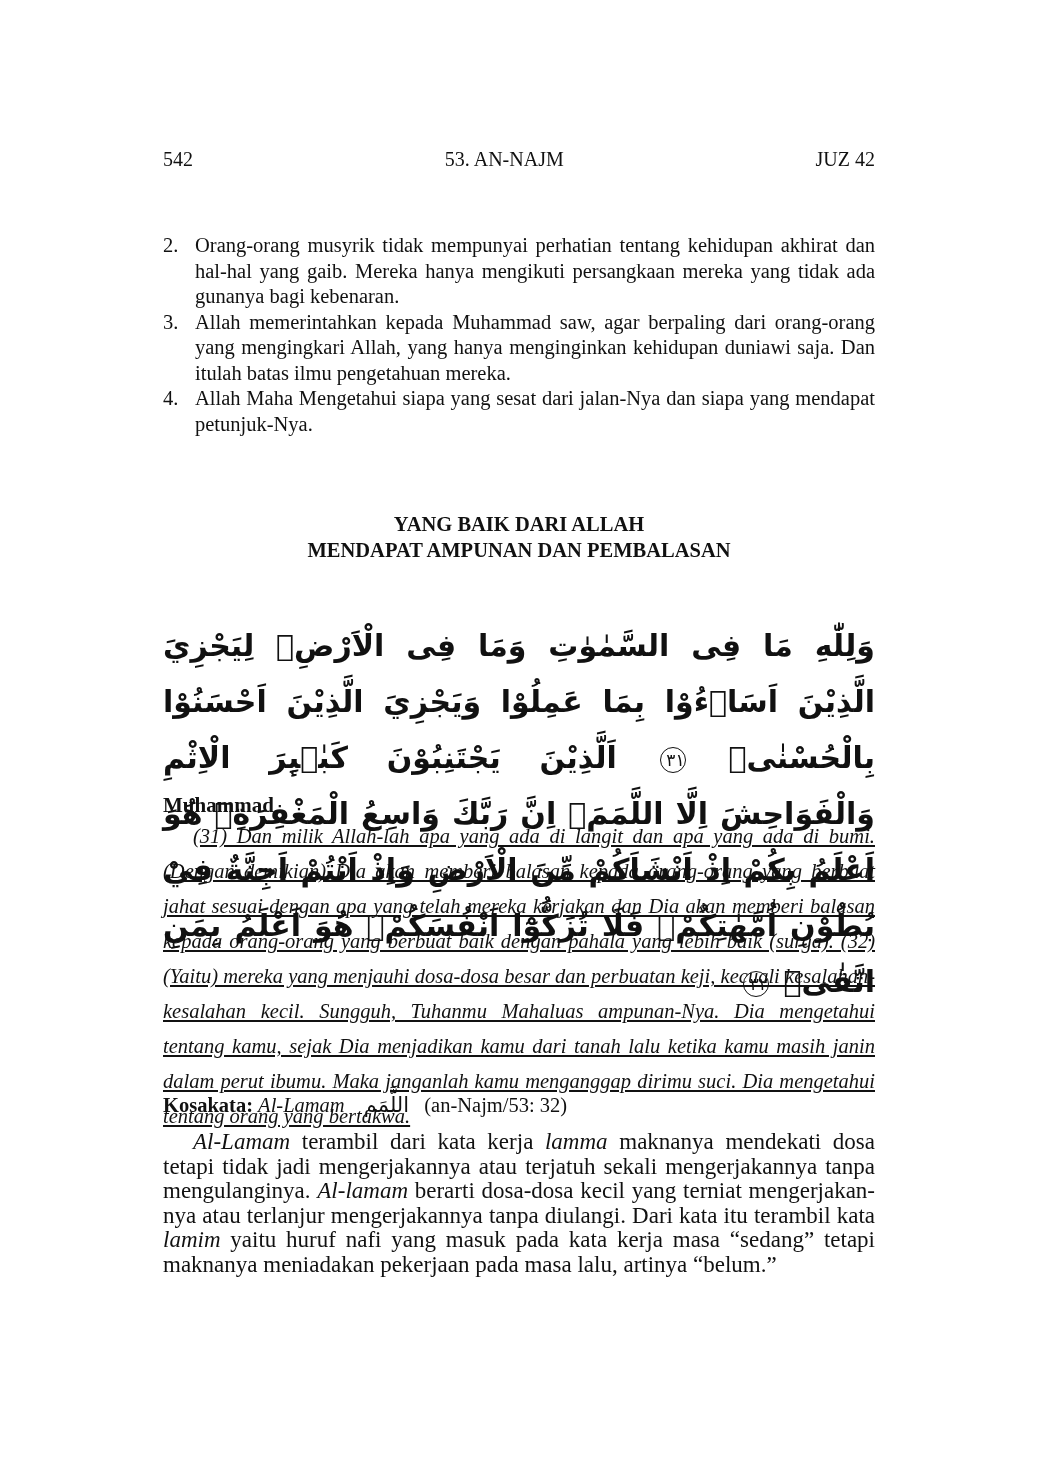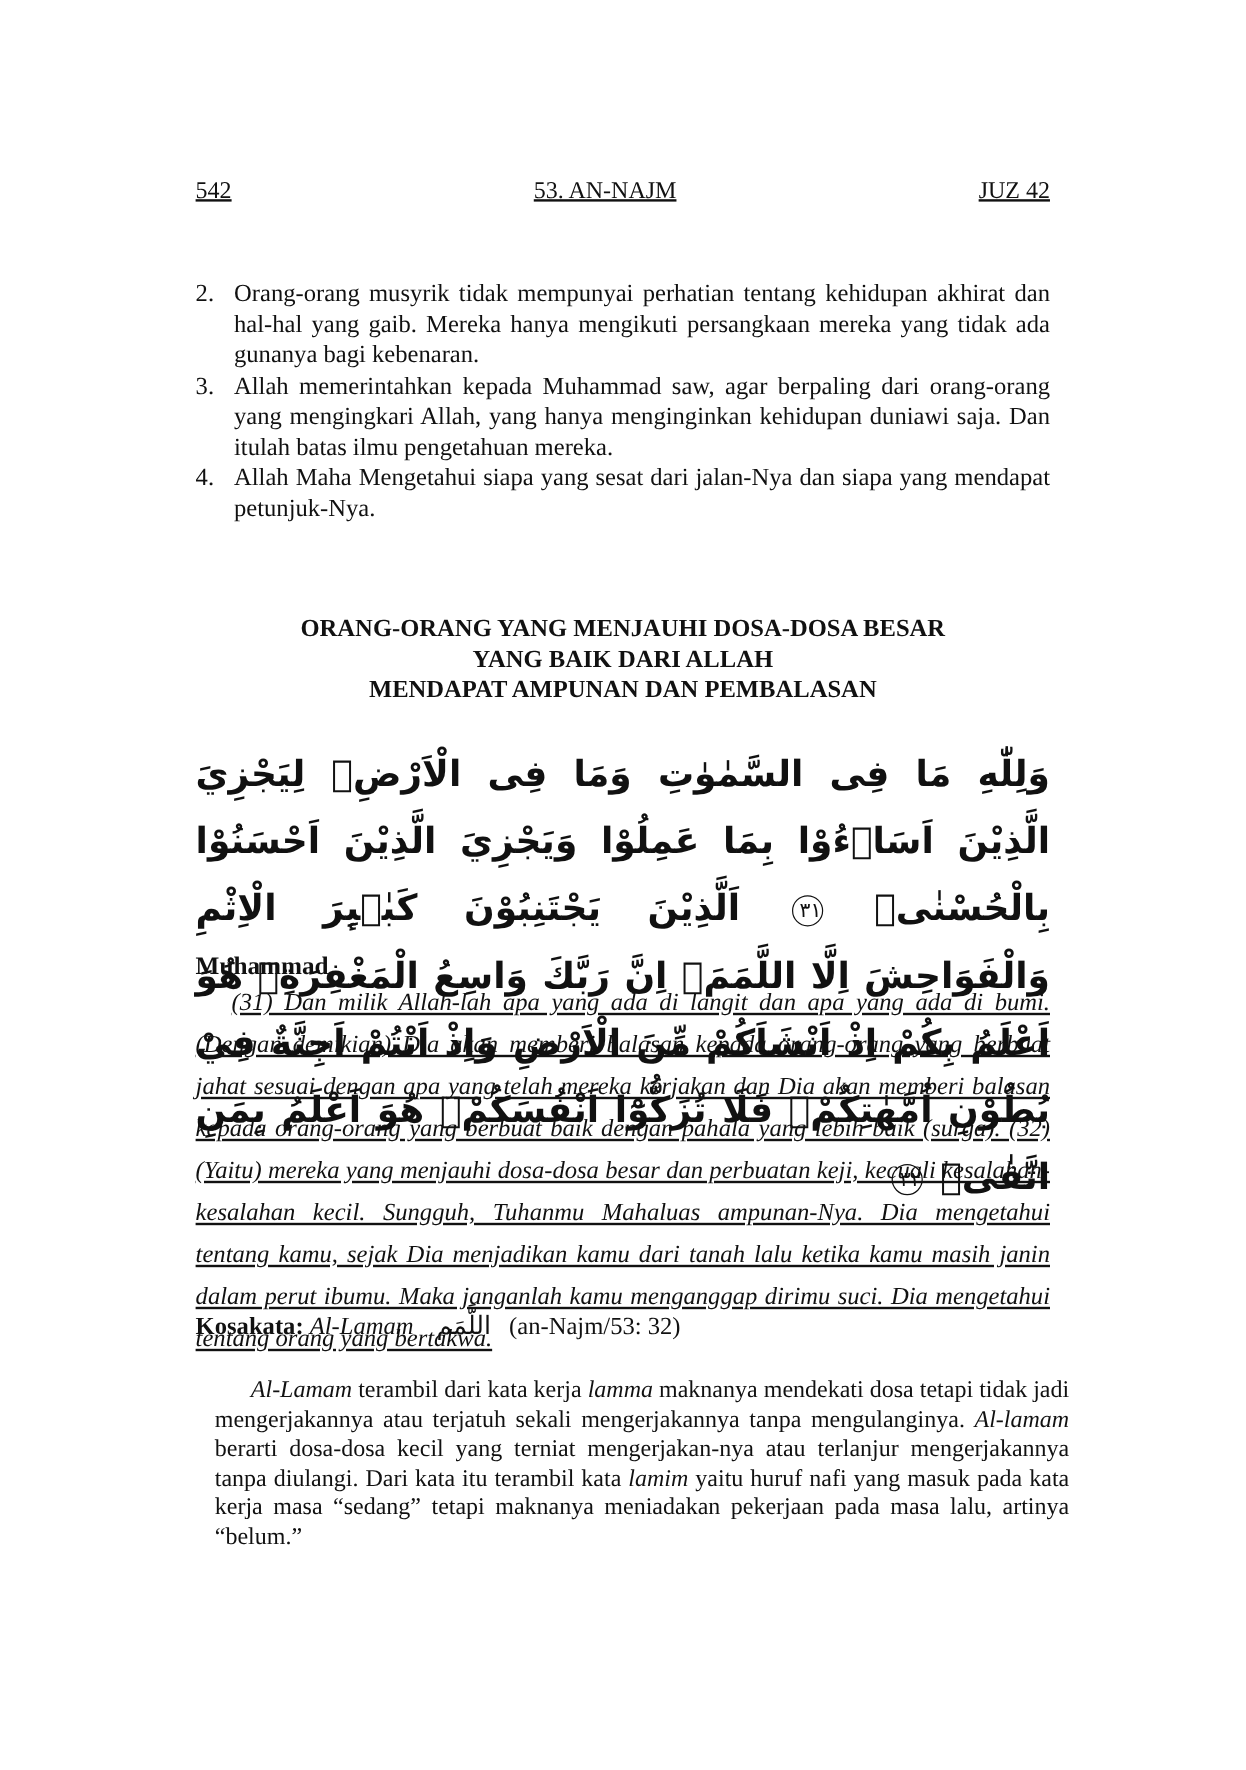--- a/index.html
+++ b/index.html
@@ -1,43 +1,43 @@
 <!DOCTYPE html>
 <html><head>
 <meta charset="utf-8">
 <style>
   html, body { margin: 0; padding: 0; background: #ffffff; }
   body { width: 1038px; height: 1475px; position: relative; overflow: hidden;
          font-family: "Liberation Serif", "DejaVu Serif", serif; color: #111; }
   .page { position: absolute; left: 163px; top: 0; width: 712px; }
   .running-header { position: absolute; top: 146px; left: 0; width: 712px; height: 26px;
          font-size: 20px; display: flex; justify-content: space-between; align-items: center; }
-  .running-header span { display: inline-block; text-decoration: underline; }
+  .running-header span { display: inline-block; }
   .list { position: absolute; top: 233px; left: 0; width: 712px; margin: 0; padding: 0; list-style: none;
           font-size: 20.5px; line-height: 25.5px; }
   .list li { position: relative; padding-left: 32px; text-align: justify; }
   .list li .num { position: absolute; left: 0; top: 0; }
   .section-title { position: absolute; top: 512px; left: 0; width: 712px; text-align: center;
           font-weight: bold; font-size: 20.5px; line-height: 25.5px; }
   .section-title div { display: block; }
   .arabic { position: absolute; top: 618px; left: 0; width: 712px; direction: rtl; text-align: justify;
           font-family: "DejaVu Sans", sans-serif; font-weight: bold; font-size: 30px; line-height: 56px;
           text-align-last: right; }
   .arabic .ayah-mark { display: inline-block; font-size: 17px; border: 1.5px solid #111; border-radius: 50%;
           width: 24px; height: 24px; line-height: 24px; text-align: center; font-weight: normal; vertical-align: middle;
           margin: 0 4px; }
   .terjemah-heading { position: absolute; top: 793px; left: 0; font-weight: bold; font-size: 21px; }
   .terjemah-body { position: absolute; top: 819px; left: 0; width: 712px; font-style: italic;
           font-size: 20.5px; line-height: 35px; text-align: justify; text-indent: 30px; margin: 0; text-decoration: underline; }
   .kosakata-heading { position: absolute; top: 1093px; left: 0; font-size: 20.5px; white-space: nowrap; }
   .kosakata-heading .label { font-weight: bold; font-family: Liberation Serif, serif; }
   .kosakata-heading .term { font-style: italic; }
   .kosakata-heading .ar { font-family: "DejaVu Sans", sans-serif; font-size: 21px; margin: 0 10px 0 14px; }
-  .kosakata-body { position: absolute; top: 1130px; left: 0; width: 712px; font-size: 20px; line-height: 24.5px;
-          text-align: justify; text-indent: 30px; margin: 16px; }
+  .kosakata-body { position: absolute; top: 1130px; left: 0; width: 712px; font-size: 23px; line-height: 24.5px;
+          text-align: justify; text-indent: 30px; margin: 0; }
   .kosakata-body i { font-style: italic; }
 </style>
 </head>
 <body>
 
 <div class="page">
 
   <div class="running-header">
     <span>542</span>
     <span>53. AN-NAJM</span>
@@ -53,21 +53,20 @@
       <span class="num">3.</span>
       <span>Allah memerintahkan kepada Muhammad saw, agar berpaling dari orang-orang yang mengingkari Allah, yang hanya menginginkan kehidupan duniawi saja. Dan itulah batas ilmu pengetahuan mereka.</span>
     </li>
     <li>
       <span class="num">4.</span>
       <span>Allah Maha Mengetahui siapa yang sesat dari jalan-Nya dan siapa yang mendapat petunjuk-Nya.</span>
     </li>
   </ul>
 
   <div class="section-title">
-    <div>ORANG-ORANG YANG MENJAUHI DOSA-DOSA BESAR</div>
     <div>YANG BAIK DARI ALLAH</div>
     <div>MENDAPAT AMPUNAN DAN PEMBALASAN</div>
   </div>
 
   <div class="arabic" lang="ar">
     <span>وَلِلّٰهِ مَا فِى السَّمٰوٰتِ وَمَا فِى الْاَرْضِۙ لِيَجْزِيَ الَّذِيْنَ اَسَاۤءُوْا بِمَا عَمِلُوْا وَيَجْزِيَ الَّذِيْنَ اَحْسَنُوْا بِالْحُسْنٰىۚ</span>
     <span class="ayah-mark">٣١</span>
     <span>اَلَّذِيْنَ يَجْتَنِبُوْنَ كَبٰۤىِٕرَ الْاِثْمِ وَالْفَوَاحِشَ اِلَّا اللَّمَمَۙ اِنَّ رَبَّكَ وَاسِعُ الْمَغْفِرَةِۗ هُوَ اَعْلَمُ بِكُمْ اِذْ اَنْشَاَكُمْ مِّنَ الْاَرْضِ وَاِذْ اَنْتُمْ اَجِنَّةٌ فِيْ بُطُوْنِ اُمَّهٰتِكُمْۗ فَلَا تُزَكُّوْٓا اَنْفُسَكُمْۗ هُوَ اَعْلَمُ بِمَنِ اتَّقٰىࣖ</span>
     <span class="ayah-mark">٣٢</span>
   </div>

